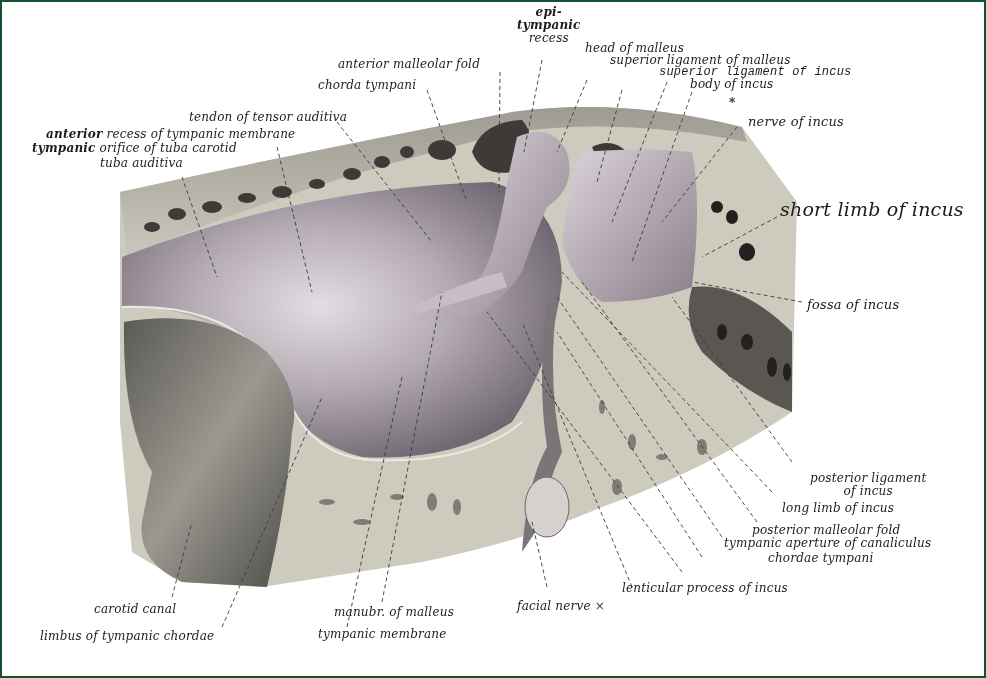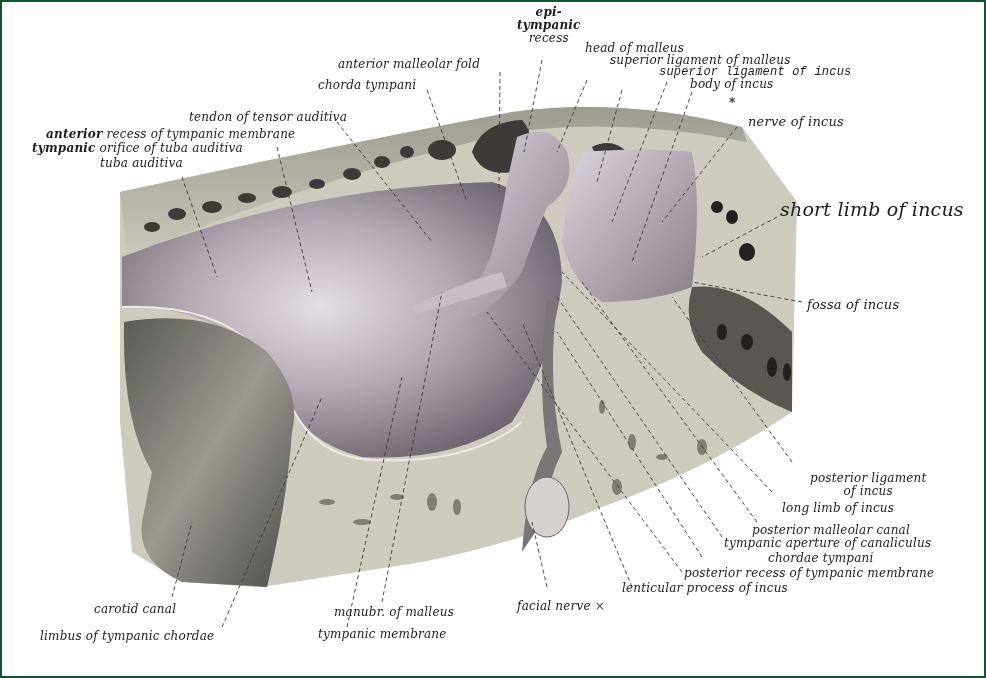--- a/index.html
+++ b/index.html
@@ -141,34 +141,33 @@
   <div class="lbl" style="left:688px;top:76px;">body of incus</div>
   <div class="lbl bold" style="left:727px;top:95px;">*</div>
   <div class="lbl" style="left:336px;top:56px;">anterior malleolar fold</div>
   <div class="lbl" style="left:316px;top:77px;">chorda tympani</div>
   <div class="lbl" style="left:746px;top:113px;font-size:13px;">nerve of incus</div>
   <div class="lbl" style="left:187px;top:109px;">tendon of tensor auditiva</div>
   <div class="lbl" style="left:44px;top:126px;">
     <b>anterior</b> <span>recess of tympanic membrane</span>
   </div>
   <div class="lbl" style="left:30px;top:140px;">
-    <b>tympanic</b> <span>orifice of tuba auditiva</span>
+    <b>tympanic</b> <span>orifice of tuba carotid</span>
   </div>
   <div class="lbl" style="left:98px;top:155px;">tuba auditiva</div>
   <div class="lbl" style="left:778px;top:201px;font-size:19px;">short limb of incus</div>
   <div class="lbl" style="left:805px;top:296px;font-size:13px;">fossa of incus</div>
   <div class="lbl c" style="left:808px;top:470px;">
     <div>posterior ligament</div>
     <div>of incus</div>
   </div>
   <div class="lbl" style="left:780px;top:500px;">long limb of incus</div>
-  <div class="lbl" style="left:750px;top:522px;">posterior malleolar canal</div>
+  <div class="lbl" style="left:750px;top:522px;">posterior malleolar fold</div>
   <div class="lbl" style="left:722px;top:535px;">tympanic aperture of canaliculus</div>
   <div class="lbl" style="left:766px;top:550px;">chordae tympani</div>
-  <div class="lbl" style="left:682px;top:565px;">posterior recess of tympanic membrane</div>
   <div class="lbl" style="left:620px;top:580px;">lenticular process of incus</div>
   <div class="lbl" style="left:92px;top:601px;">carotid canal</div>
   <div class="lbl" style="left:38px;top:628px;">limbus of tympanic chordae</div>
   <div class="lbl" style="left:332px;top:604px;">manubr. of malleus</div>
   <div class="lbl" style="left:316px;top:626px;">tympanic membrane</div>
   <div class="lbl" style="left:515px;top:598px;">
     <span>facial nerve</span>
     <span style="font-style:normal;font-family:'DejaVu Sans',sans-serif;color:#444">×</span>
   </div>
 </div>

